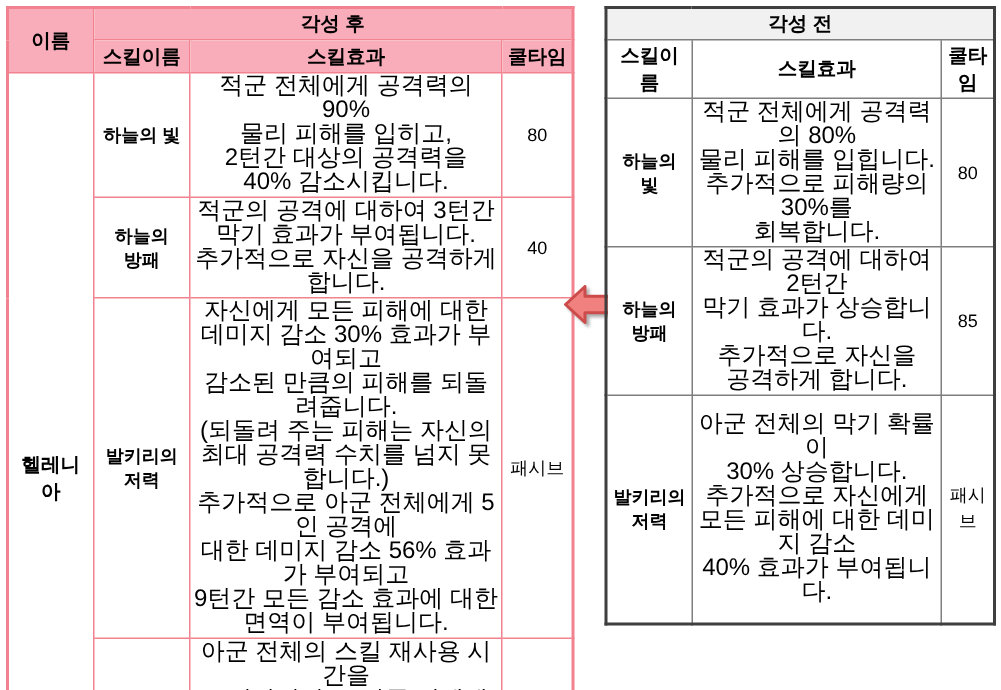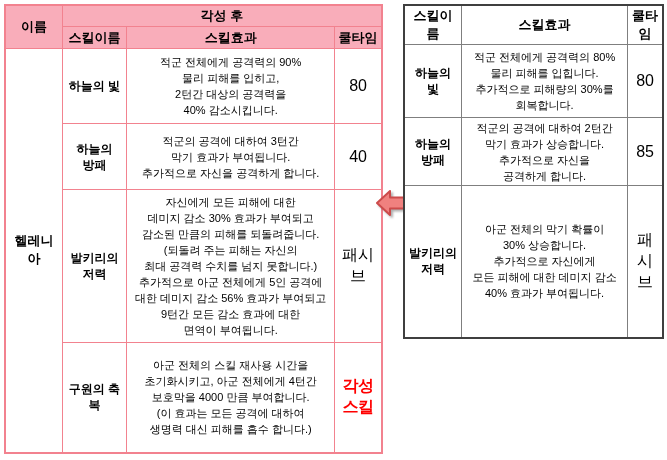--- a/index.html
+++ b/index.html
@@ -25,22 +25,22 @@
   .tbl-pre{
     position:absolute;left:403px;top:4px;width:261px;
     border:2px solid #3F3F3F;
   }
   .tbl-pre td{border:1px solid #7F7F7F;background:#fff;}
   .tbl-pre td.ph{font-weight:bold;font-size:13px;}
   .tbl-pre td.title-cell{background:#F1F1F1;}
 
   
   .skill{font-weight:bold;font-size:12px;white-space:pre-line;line-height:16px;}
-  .eff{font-size:11px;white-space:pre-line;line-height:16px;}
-  .cd{font-size:16px;}
+  .eff{font-size:16px;white-space:pre-line;line-height:16px;}
+  .cd{font-size:12px;}
   .cd.red{color:#FF0000;font-weight:bold;letter-spacing:-0.5px;padding:1px 0;}
 
   
   .arrow-wrap{
     position:absolute;left:374px;top:188px;width:38px;height:34px;
   }
   .arrow-wrap svg{display:block;filter:drop-shadow(2px 2px 1px rgba(110,110,110,0.55));}
 </style>
 </head>
 <body>
@@ -113,20 +113,23 @@
     </svg>
   </div>
 
   <table class="tbl-pre">
     <colgroup>
       <col style="width:57px">
         <col style="width:165px">
         <col style="width:35px">
     </colgroup>
     <tbody>
+      <tr style="height:21px">
+        <td colspan="3" class="ph title-cell">각성 전</td>
+      </tr>
       <tr style="height:22px">
         <td class="ph">스킬이름</td>
         <td class="ph">스킬효과</td>
         <td class="ph">쿨타임</td>
       </tr>
       <tr style="height:73px">
         <td class="skill">하늘의
 빛</td>
         <td class="eff">적군 전체에게 공격력의 80%
 물리 피해를 입힙니다.

